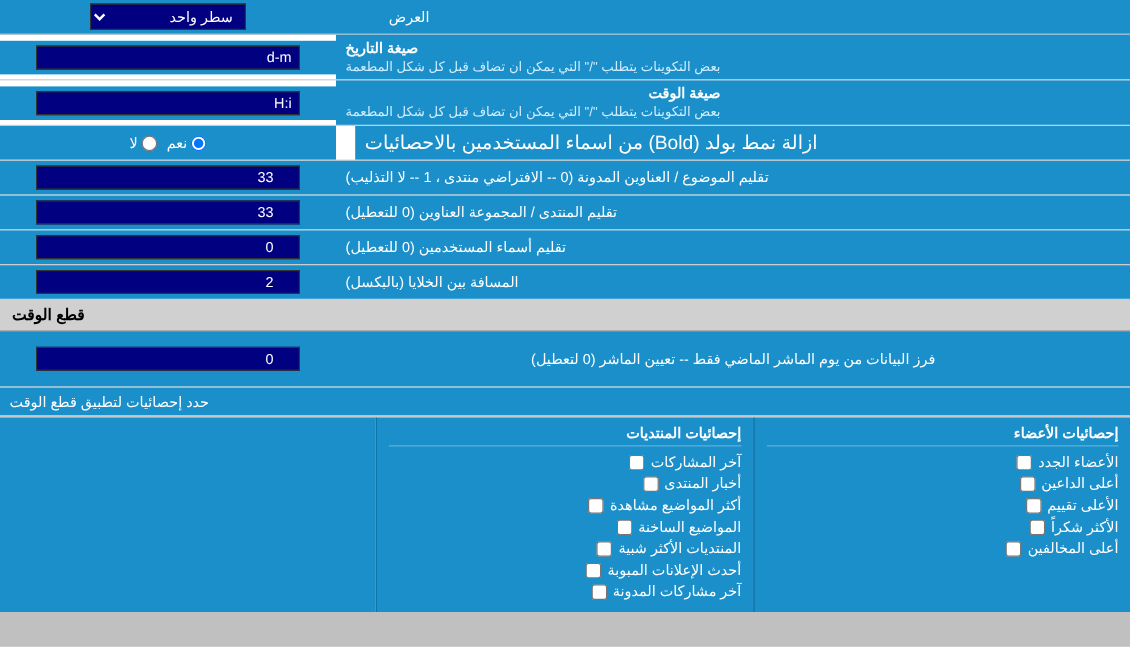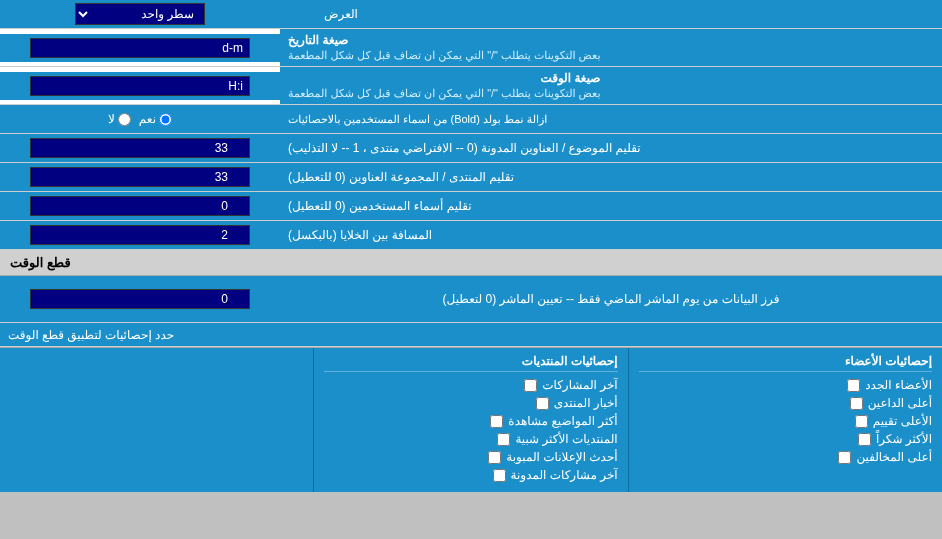--- a/index.html
+++ b/index.html
@@ -107,25 +107,26 @@
       border-bottom: 1px solid #ccc;
       min-height: 28px;
       align-items: center;
     }
     .radio-row-label {
       flex: 1;
       background: #1a8fca;
       color: #fff;
       padding: 4px 8px;
       text-align: right;
-      font-size: 11px;
-      min-height: 28px;
-      display: flex;
-      align-items: center;
-      justify-content: flex-end;
+      font-size: 16px;
+      min-height: 28px;
+      display: flex;
+      align-items: center;
+      justify-content: flex-end;
+      margin-left: 16px;
     }
     .radio-row-input {
       width: 280px;
       background: #1a8fca;
       display: flex;
       align-items: center;
       justify-content: center;
       gap: 8px;
       min-height: 28px;
       padding: 3px 10px;
@@ -379,20 +380,24 @@
       </div>
       <div class="checkbox-item">
         <span>أخبار المنتدى</span>
         <input type="checkbox" style="">
       </div>
       <div class="checkbox-item">
         <span>أكثر المواضيع مشاهدة</span>
         <input type="checkbox" style="">
       </div>
       <div class="checkbox-item">
+        <span>المواضيع الساخنة</span>
+        <input type="checkbox" style="">
+      </div>
+      <div class="checkbox-item">
         <span>المنتديات الأكثر شبية</span>
         <input type="checkbox" style="">
       </div>
       <div class="checkbox-item">
         <span>أحدث الإعلانات المبوبة</span>
         <input type="checkbox" style="">
       </div>
       <div class="checkbox-item">
         <span>آخر مشاركات المدونة</span>
         <input type="checkbox" style="">

